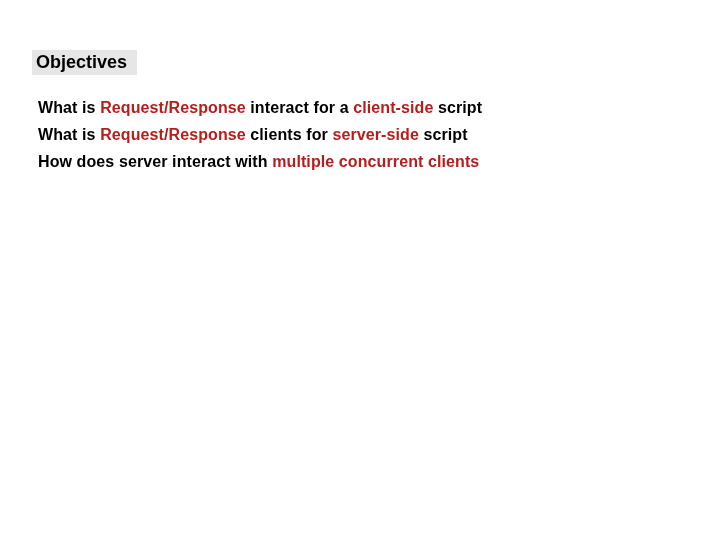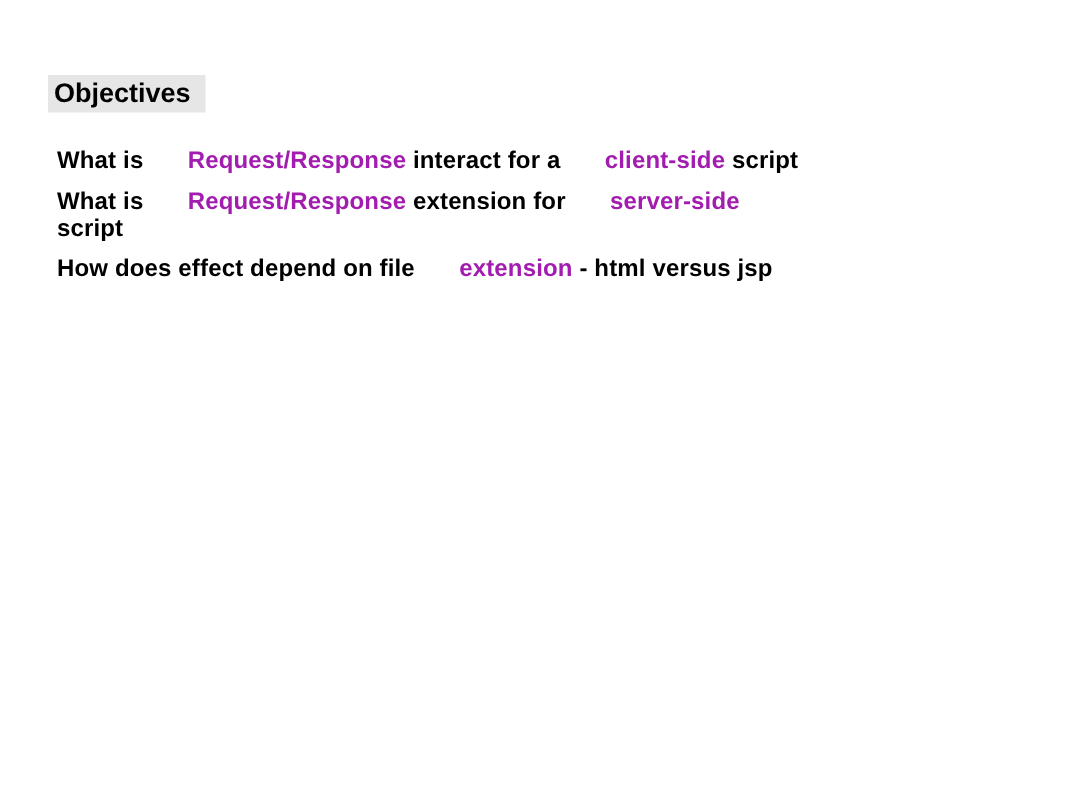--- a/index.html
+++ b/index.html
@@ -30,44 +30,43 @@
   .lines {
     margin-left: 8px;
   }
   .line {
     font-size: 16px;
     font-weight: bold;
     margin-bottom: 9px;
     letter-spacing: 0.1px;
   }
   .hl {
-    color: #a21caf;
-    margin-left: 25px;
+    color: #b91c1c;
   }
 </style>
 </head>
 <body>
 
 <div class="slide">
 
   <div class="title-box">
     <span>Objectives</span>
   </div>
 
   <div class="lines">
 
     <div class="line">
       <span>What is </span><span class="hl">Request/Response</span><span> interact for a </span><span class="hl">client-side</span><span> script</span>
     </div>
 
     <div class="line">
-      <span>What is </span><span class="hl">Request/Response</span><span> extension for </span><span class="hl">server-side</span><span> script</span>
+      <span>What is </span><span class="hl">Request/Response</span><span> clients for </span><span class="hl">server-side</span><span> script</span>
+    </div>
+
+    <div class="line">
+      <span>How does server interact with </span><span class="hl">multiple concurrent clients</span>
     </div>
 
 
-
-    <div class="line">
-      <span>How does effect depend on file </span><span class="hl">extension</span><span> - html versus jsp</span>
-    </div>
 
   </div>
 
 </div>
 
 </body></html>

